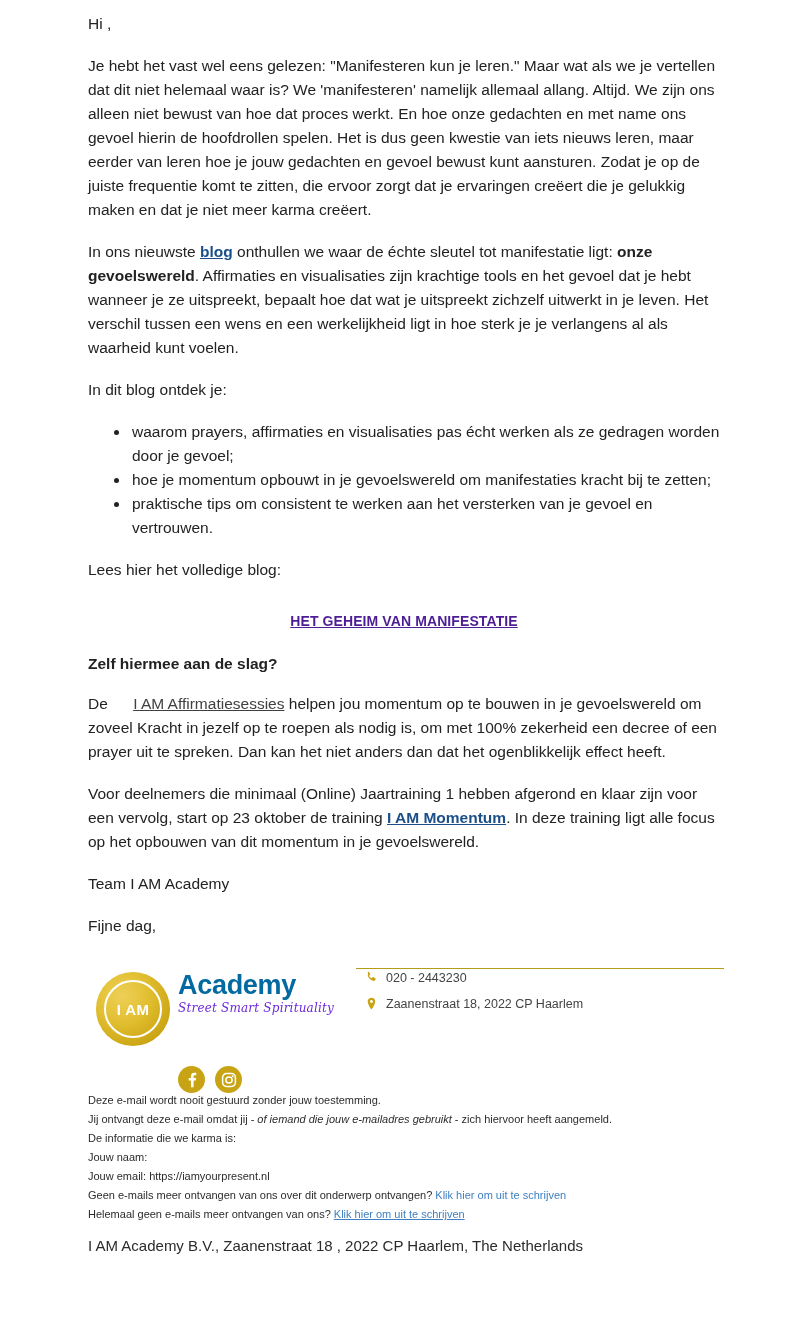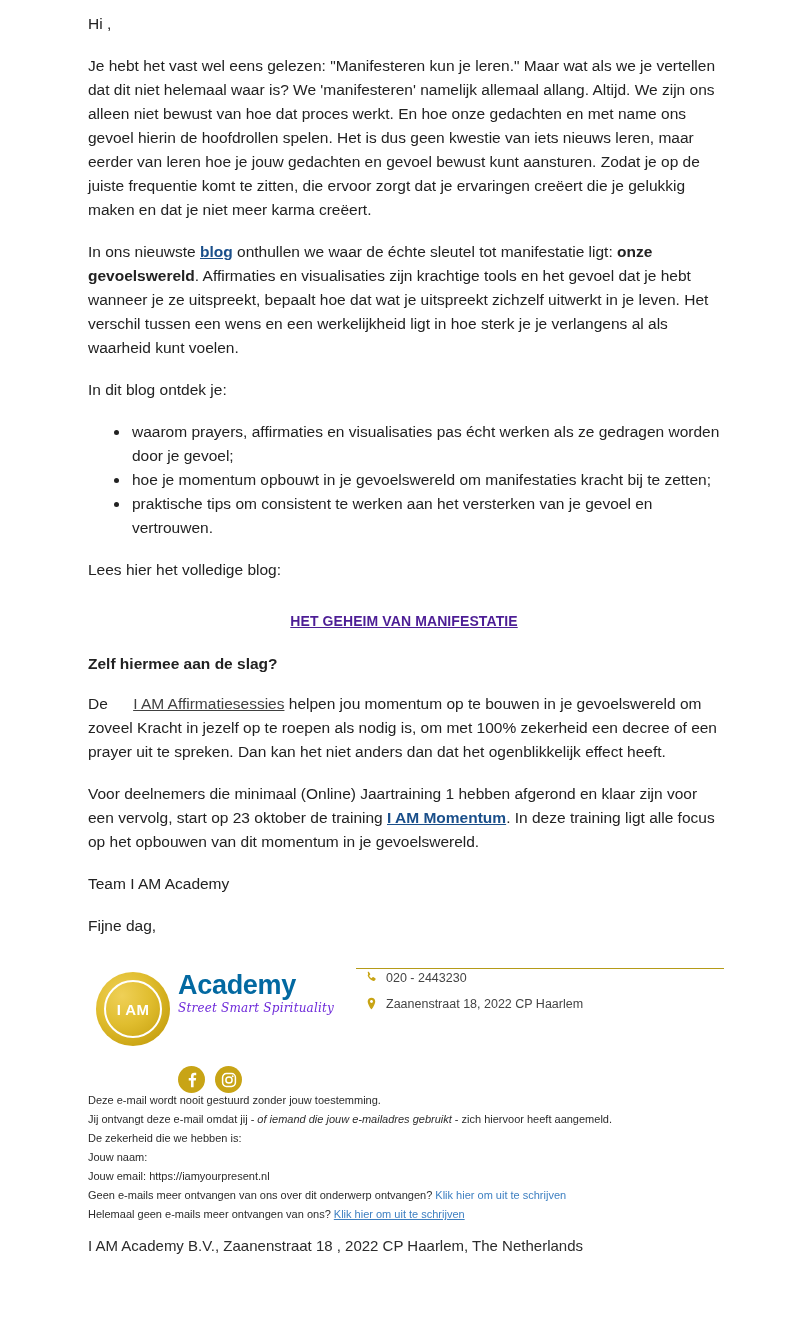--- a/index.html
+++ b/index.html
@@ -267,19 +267,19 @@
       </span>
       <span class="contact-text">Zaanenstraat 18, 2022 CP Haarlem</span>
     </div>
 
   </div>
 </div>
 
 <div class="legal">
   <p>Deze e-mail wordt nooit gestuurd zonder jouw toestemming.</p>
   <p><span>Jij ontvangt deze e-mail omdat jij - </span><i>of iemand die jouw e-mailadres gebruikt</i><span> - zich hiervoor heeft aangemeld.</span></p>
-  <p>De zekerheid die we hebben is:</p>
+  <p>De informatie die we karma is:</p>
   <p>Jouw naam:</p>
   <p>Jouw email: https://iamyourpresent.nl</p>
   <p><span>Geen e-mails meer ontvangen van ons over dit onderwerp ontvangen? </span><a class="unsub" href="#">Klik hier om uit te schrijven</a></p>
   <p><span>Helemaal geen e-mails meer ontvangen van ons? </span><a class="unsub-u" href="#">Klik hier om uit te schrijven</a></p>
   <p class="addr">I AM Academy B.V., Zaanenstraat 18 , 2022 CP  Haarlem, The Netherlands</p>
 </div>
 
 </body></html>

